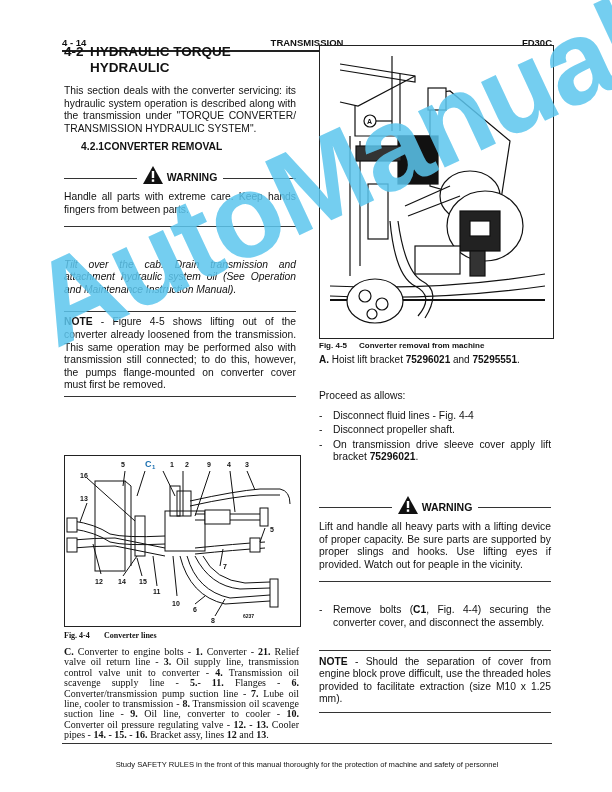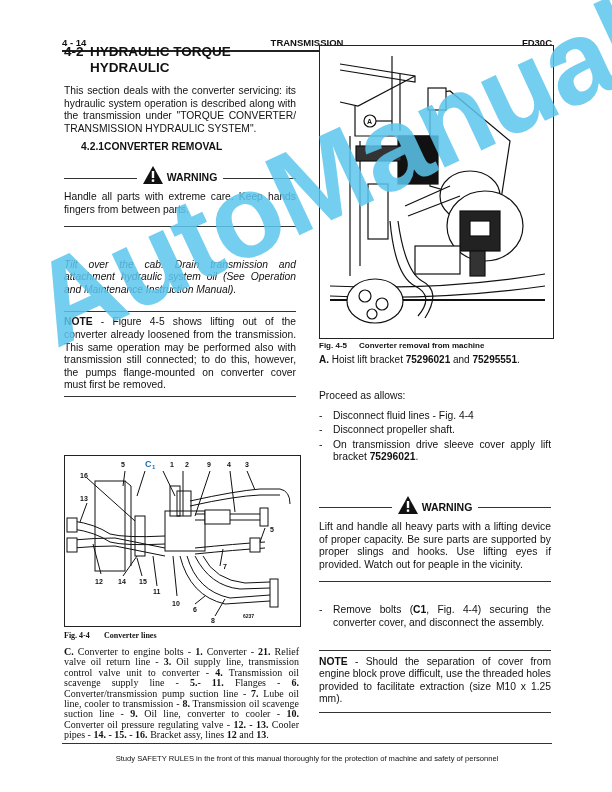--- a/index.html
+++ b/index.html
@@ -28,21 +28,21 @@
   .fig-caption { font-size: 8px; font-weight: bold; display: flex; }
   .fig-caption .num { width: 40px; flex: none; }
   .legend { font-size: 10px; line-height: 10.4px; text-align: justify; margin: 0; }
   .legend b { font-weight: bold; }
 
   .bullets { list-style: none; margin: 0; padding: 0; }
   .bullets li { display: flex; font-size: 10.3px; line-height: 12.6px; text-align: justify; }
   .bullets li .dash { width: 14px; flex: none; }
   .bullets li .txt { flex: 1; }
 
-  .footer { position: absolute; left: 62px; top: 743px; width: 490px; border-top: 1.2px solid #333; text-align: center; font-size: 7.6px; padding-top: 10px; }
+  .footer { position: absolute; left: 62px; top: 743px; width: 490px; border-top: 1.2px solid #333; text-align: center; font-size: 7.6px; padding-top: 16px; }
 
   .watermark { position: absolute; left: 10px; top: 250px; font-family: "Liberation Sans", sans-serif; font-weight: bold; font-size: 118px; color: #5cc6ee; opacity: 0.85; transform: rotate(-25deg); transform-origin: left top; white-space: nowrap; pointer-events: none; letter-spacing: -2px; }
 </style>
 </head>
 <body>
 
 <div class="header">
   <span class="left">4 - 14</span>
   <span class="center">TRANSMISSION</span>
   <span class="right">FD30C</span>

